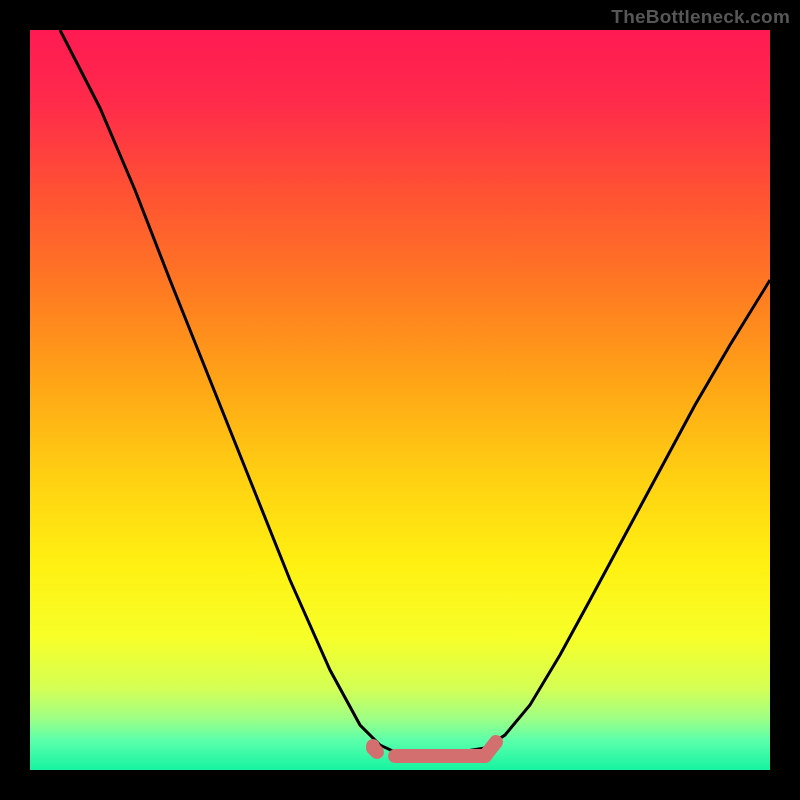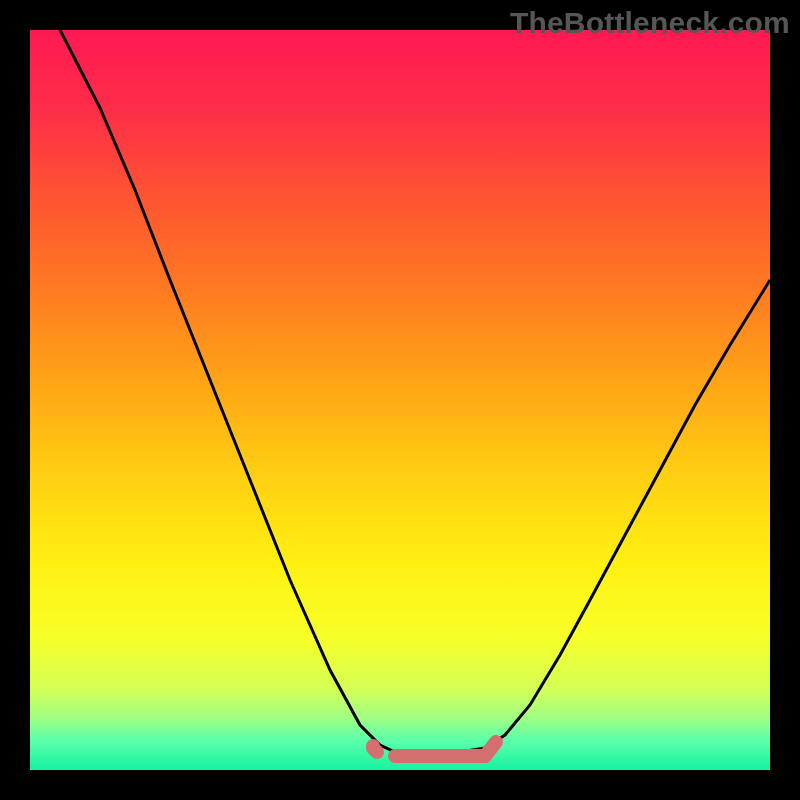--- a/index.html
+++ b/index.html
@@ -32,21 +32,21 @@
     left: 0;
     top: 0;
     width: 100%;
     height: 100%;
   }
   .watermark {
     position: absolute;
     top: 6px;
     right: 10px;
     color: #565656;
-    font-size: 30px;
+    font-size: 19px;
     font-weight: bold;
     letter-spacing: 0.2px;
     text-align: right;
   }
   svg.curve {
     position: absolute;
     left: 0;
     top: 0;
     width: 100%;
     height: 100%;

